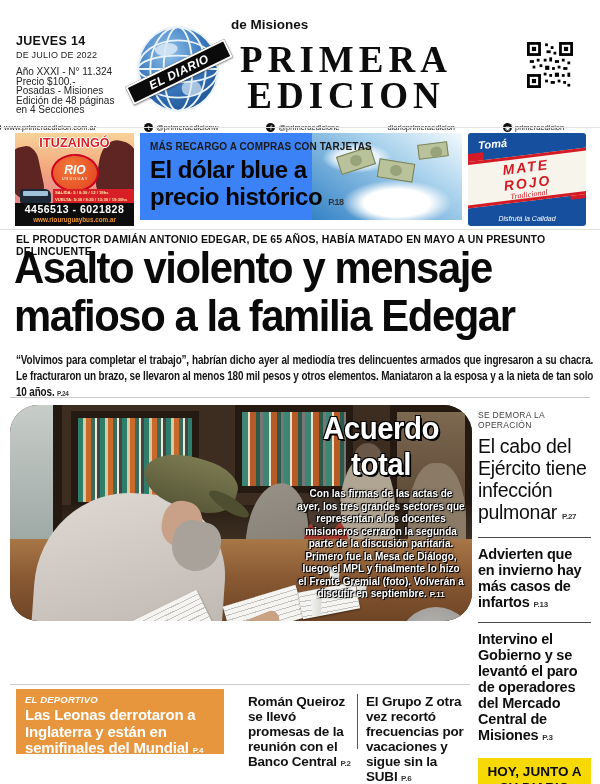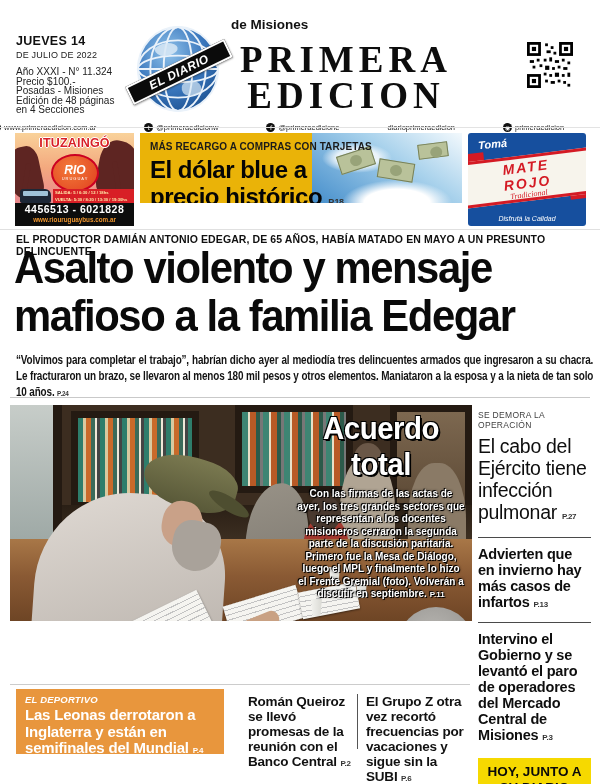--- a/index.html
+++ b/index.html
@@ -45,21 +45,21 @@
   .itu-rio-1 { color:#fff; font-weight:700; font-style:italic; font-size:12px; line-height:11px; }
   .itu-rio-2 { color:#fff; font-size:4px; letter-spacing:1px; }
   .itu-bus { position:absolute; left:5px; top:56px; width:31px; height:14px; background:#1d2736; border-radius:3px 6px 2px 2px; }
   .itu-bus:after { content:""; position:absolute; left:3px; top:2px; right:3px; height:5px; background:#9fc2d8; border-radius:1px; }
   .itu-stripe { position:absolute; left:38px; right:0; top:56px; height:15px; background:#d81f26; color:#ffe9a8;
                 font-size:4.2px; line-height:6.5px; padding:1px 2px; font-weight:700; }
   .itu-black { position:absolute; left:0; right:0; bottom:0; height:23px; background:#0d0d0d; text-align:center; }
   .itu-phone { color:#fff; font-weight:700; font-size:10.5px; letter-spacing:.5px; line-height:13px; }
   .itu-site { color:#f0962e; font-size:6.3px; font-weight:700; line-height:7px; }
 
-  .ad-dolar { position:absolute; left:140px; top:133px; width:322px; height:70px; background:#eab308; overflow:hidden; }
+  .ad-dolar { position:absolute; left:140px; top:133px; width:322px; height:87px; background:#3b82f6; overflow:hidden; }
   .dol-sky { position:absolute; right:0; top:0; width:150px; height:93px;
              background:linear-gradient(215deg,#f3f9fd 0%,#a9d2ec 35%,#2f7fc4 100%); }
   .cloud { position:absolute; background:radial-gradient(closest-side,#fff 60%,rgba(255,255,255,0)); border-radius:50%; }
   .cloud1 { right:10px; bottom:0; width:110px; height:46px; }
   .cloud2 { right:70px; top:10px; width:70px; height:30px; opacity:.8; }
   .bill { position:absolute; width:36px; height:19px; background:#b9c29a; border:1px solid #76815a; }
   .bill:after { content:""; position:absolute; left:11px; top:3px; width:12px; height:11px; border-radius:50%; background:#98a379; }
   .bill1 { right:88px; top:18px; transform:rotate(-18deg); }
   .bill2 { right:48px; top:28px; transform:rotate(9deg); }
   .bill3 { right:14px; top:10px; transform:rotate(-7deg); width:30px; height:15px; }
@@ -82,21 +82,21 @@
   .lead-kicker { position:absolute; left:16px; top:233px; font-size:10.5px; font-weight:700; color:#101010; letter-spacing:.1px; }
   .hl { position:absolute; left:14px; font-size:44px; font-weight:700; color:#0a0a0a; letter-spacing:-1.5px;
         white-space:nowrap; transform:scaleX(.95); transform-origin:left top; line-height:48px; }
   .hl1 { top:244px; } .hl2 { top:292px; }
   .deck { position:absolute; left:16px; top:352px; width:726px; transform:scaleX(.795); transform-origin:0 0;
           font-size:12.5px; font-weight:700; line-height:16px; color:#141414; text-align:justify; letter-spacing:-.2px; }
   .deck .pageref { font-size:8px; }
   .rule-c { position:absolute; left:10px; top:397px; width:580px; border-top:1px solid #c9c9c9; }
 
   
-  .photo { position:absolute; left:10px; top:405px; width:462px; height:216px; background:#3c2d20; overflow:hidden; }
+  .photo { position:absolute; left:10px; top:405px; width:462px; height:216px; background:#3c2d20; overflow:hidden;border-radius:28px; }
   .ph { position:absolute; }
   .ph-window { left:0; top:0; width:52px; height:150px; background:linear-gradient(180deg,#c7cdc9,#9aa5a2); border-right:9px solid #241a12; }
   .ph-glass1 { left:61px; top:6px; width:128px; height:98px; border:7px solid #241a12; background:
       repeating-linear-gradient(90deg,#2e7d6b 0 5px,#d8c9a0 5px 8px,#c96a2a 8px 13px,#3b6b5a 13px 17px,#efe8d8 17px 19px,#444 19px 22px); }
   .ph-glass2 { left:225px; top:0; width:118px; height:88px; border:7px solid #241a12; background:
       repeating-linear-gradient(90deg,#3e8573 0 6px,#e8e0c8 6px 8px,#b85a26 8px 14px,#2c5a4a 14px 18px,#777 18px 21px); }
   .ph-glass3 { left:380px; top:0; width:82px; height:105px; border:7px solid #241a12; background:linear-gradient(180deg,#7d6850,#5d4a36); }
   .ph-shelf-shadow { left:52px; top:100px; width:410px; height:60px; background:linear-gradient(180deg,#2a1f15,#4a3a2a); }
 
   .p-far-right { left:398px; top:58px; width:58px; height:125px; background:#8a7a66; border-radius:45% 45% 8px 8px; }

